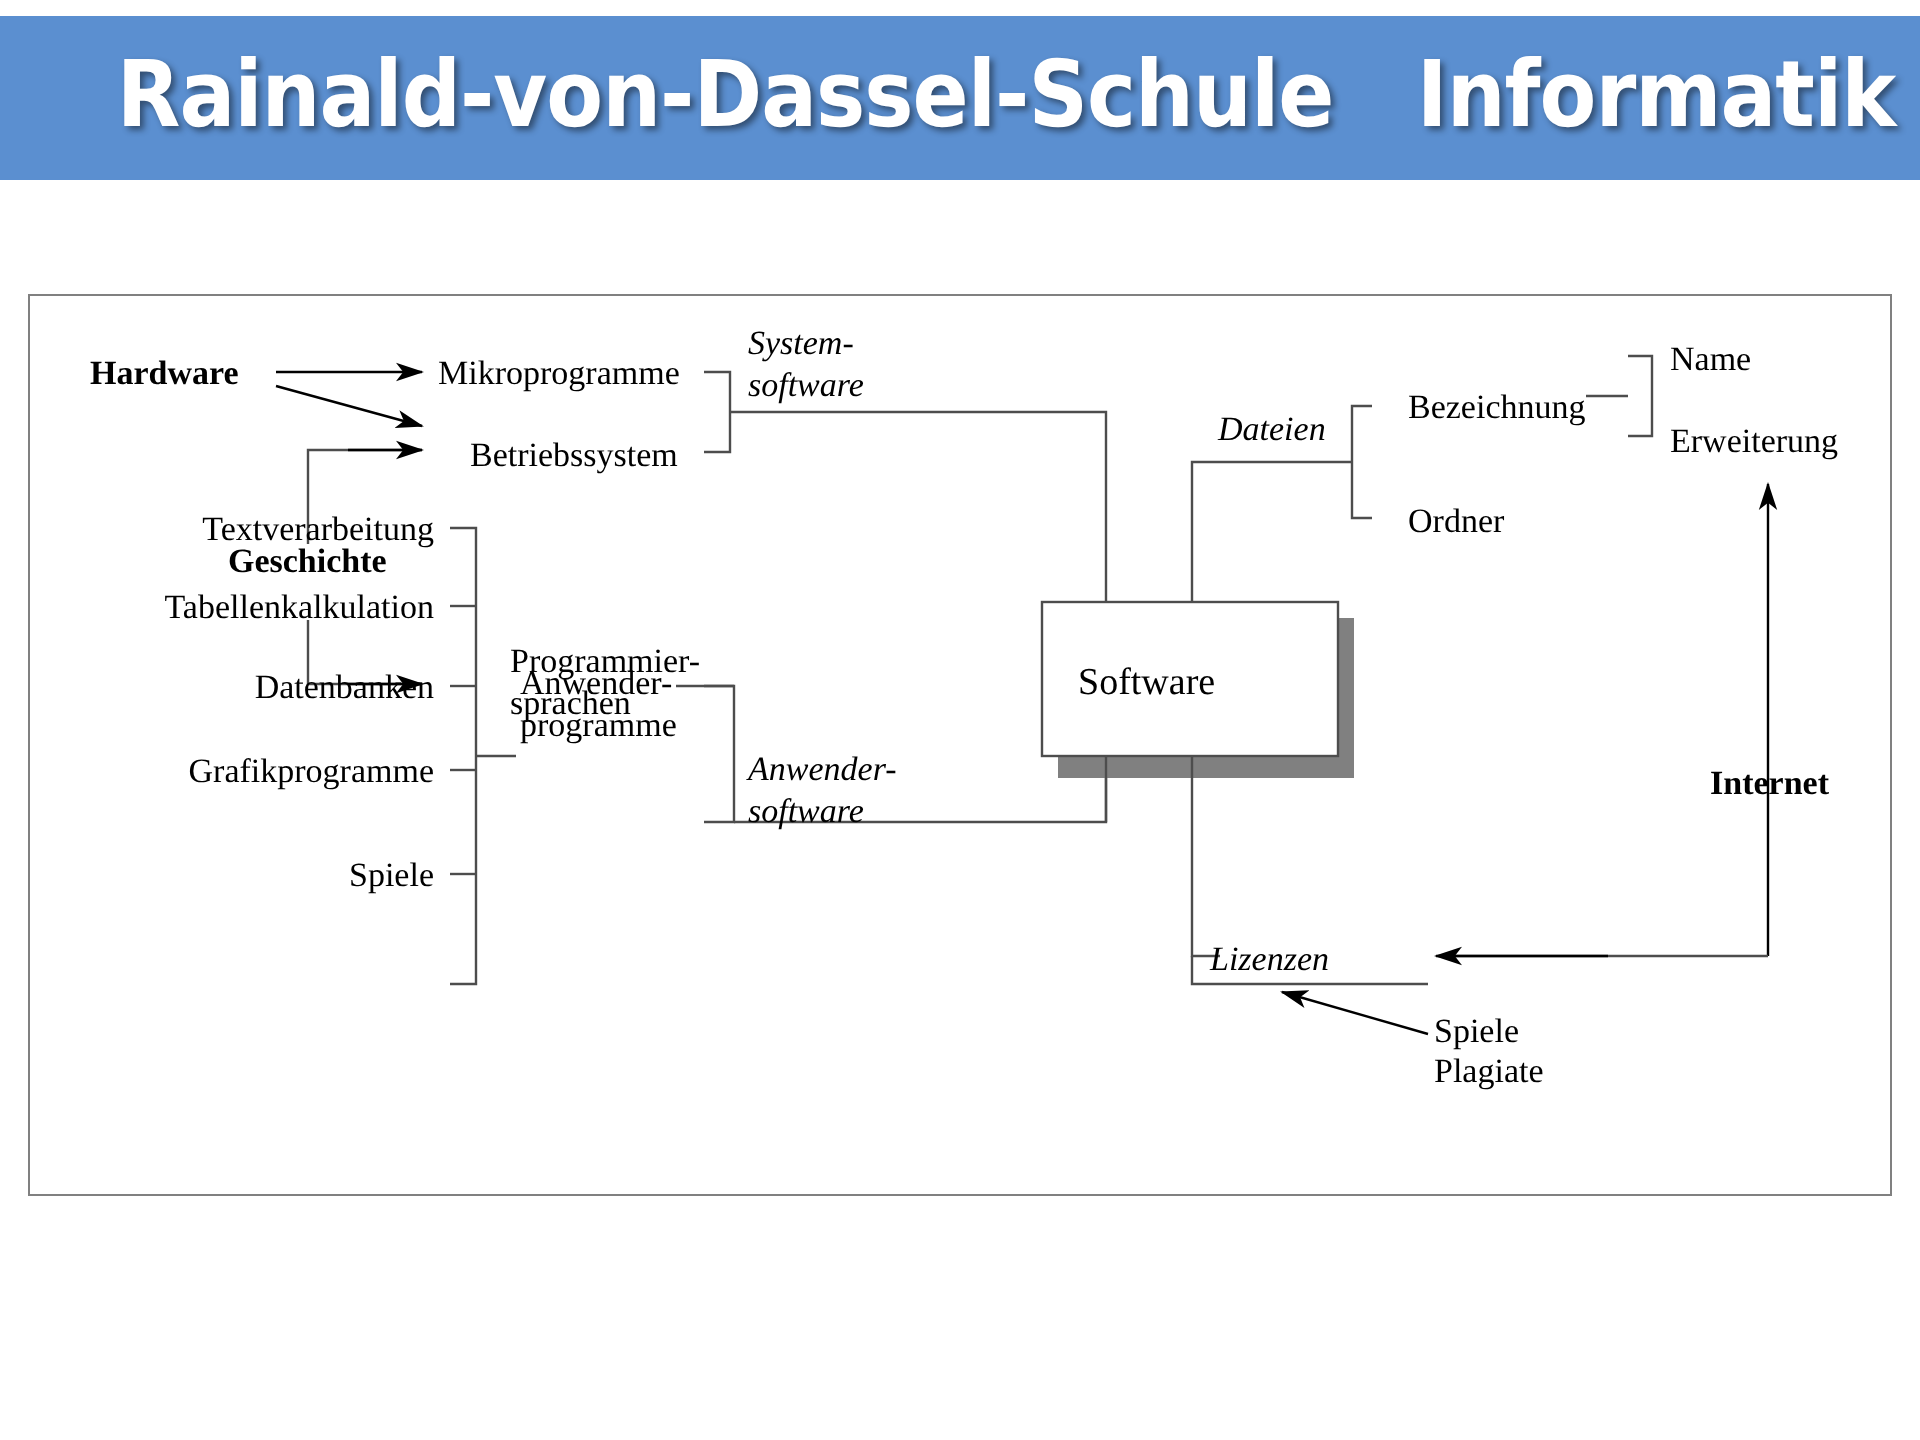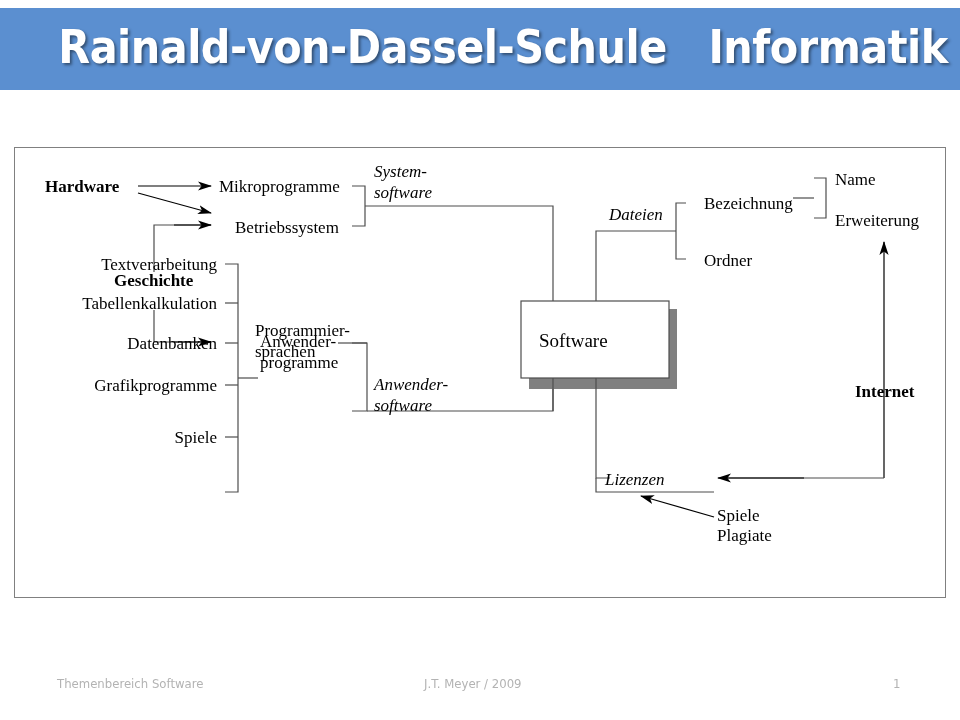--- a/index.html
+++ b/index.html
@@ -151,19 +151,14 @@
     <text class="dg-serif" x="690" y="62">Bezeichnung</text>
     <text class="dg-serif" x="690" y="119">Ordner</text>
     <text class="dg-serif" x="821" y="38">Name</text>
     <text class="dg-serif" x="821" y="79">Erweiterung</text>
 
     <text class="dg-serif-i" x="591" y="338">Lizenzen</text>
     <text class="dg-serif" x="703" y="374">Spiele</text>
     <text class="dg-serif" x="703" y="394">Plagiate</text>
   </svg>
 
-  <div class="footer">
-    <span class="footer-left">Themenbereich Software</span>
-    <span class="footer-center">J.T. Meyer / 2009</span>
-    <span class="footer-right">1</span>
-  </div>
 
 </div>
 
 </body></html>

